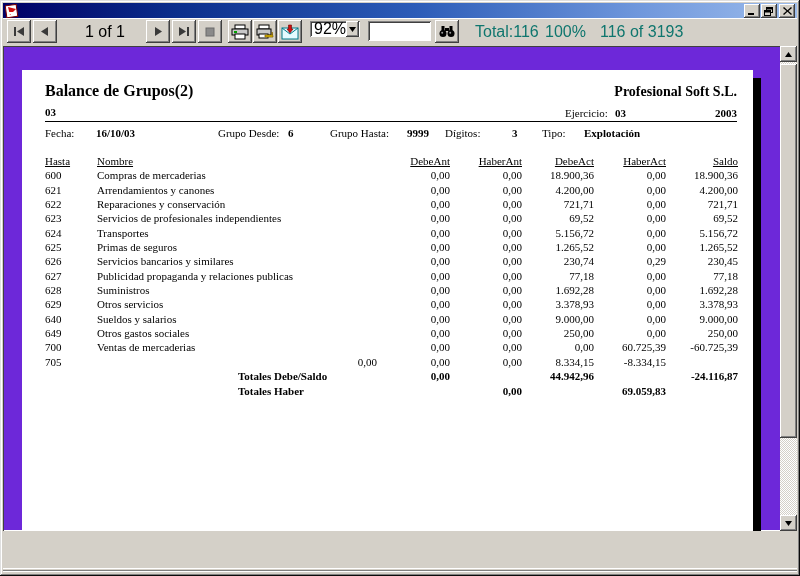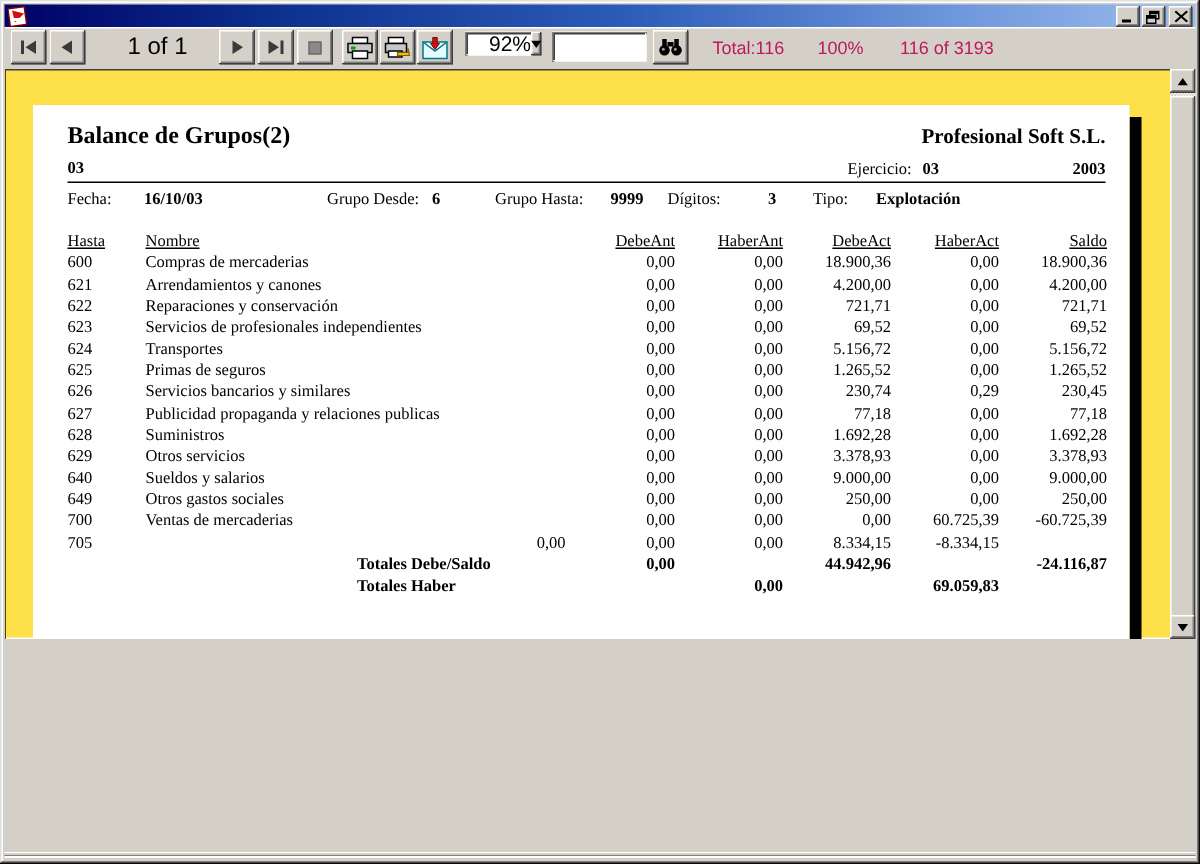--- a/index.html
+++ b/index.html
@@ -34,33 +34,33 @@
   }
   .tbtn {
     position:absolute; top:2px; width:24px; height:23px; background:#d4d0c8;
     box-shadow: inset -1px -1px #404040, inset 1px 1px #fff, inset -2px -2px #808080;
     display:flex; align-items:center; justify-content:center;
   }
   .pagelabel { position:absolute; left:62px; top:2px; width:80px; height:23px;
     display:flex; align-items:center; justify-content:center; font-size:16px; color:#000; }
   .combo { position:absolute; left:307px; top:3px; width:50px; height:16px; background:#fff;
     box-shadow: inset 1px 1px #808080, inset -1px -1px #fff, inset 2px 2px #404040;
-    font-size:14px; display:flex; align-items:center;padding-left:12px; }
+    font-size:16px; display:flex; align-items:center; }
   .combo .val { padding-left:4px; flex:1; }
   .combo .drop { width:16px; height:16px; margin:0 1px 0 0; background:#d4d0c8;
     box-shadow: inset -1px -1px #404040, inset 1px 1px #fff, inset -2px -2px #808080;
     display:flex; align-items:center; justify-content:center; }
   .searchbox { position:absolute; left:365px; top:3px; width:63px; height:20px; background:#fff;
     border:none; outline:none; font-size:12px; padding:0 3px;
     box-shadow: inset 1px 1px #808080, inset -1px -1px #fff, inset 2px 2px #404040; }
-  .statustext { position:absolute; top:2px; height:23px; display:flex; align-items:center; font-size:12px; color:#be185d; }
+  .statustext { position:absolute; top:2px; height:23px; display:flex; align-items:center; font-size:16px; color:#0f766e; }
 
   
   .preview {
-    position:absolute; left:3px; right:3px; top:46px; height:380px; background:#fde047;
+    position:absolute; left:3px; right:3px; top:46px; height:485px; background:#6d28d9;
     box-shadow: inset 1px 1px #404040, inset -1px -1px #fff;
     overflow:hidden;
   }
   .page { position:absolute; left:19px; top:24px; width:731px; bottom:0; background:#fff; }
   .page-shadow { position:absolute; left:750px; top:32px; width:8px; bottom:0; background:#000; }
 
   
   .vscroll { position:absolute; right:0; top:0; bottom:0; width:17px;
     background-color:#d4d0c8;
     background-image:

